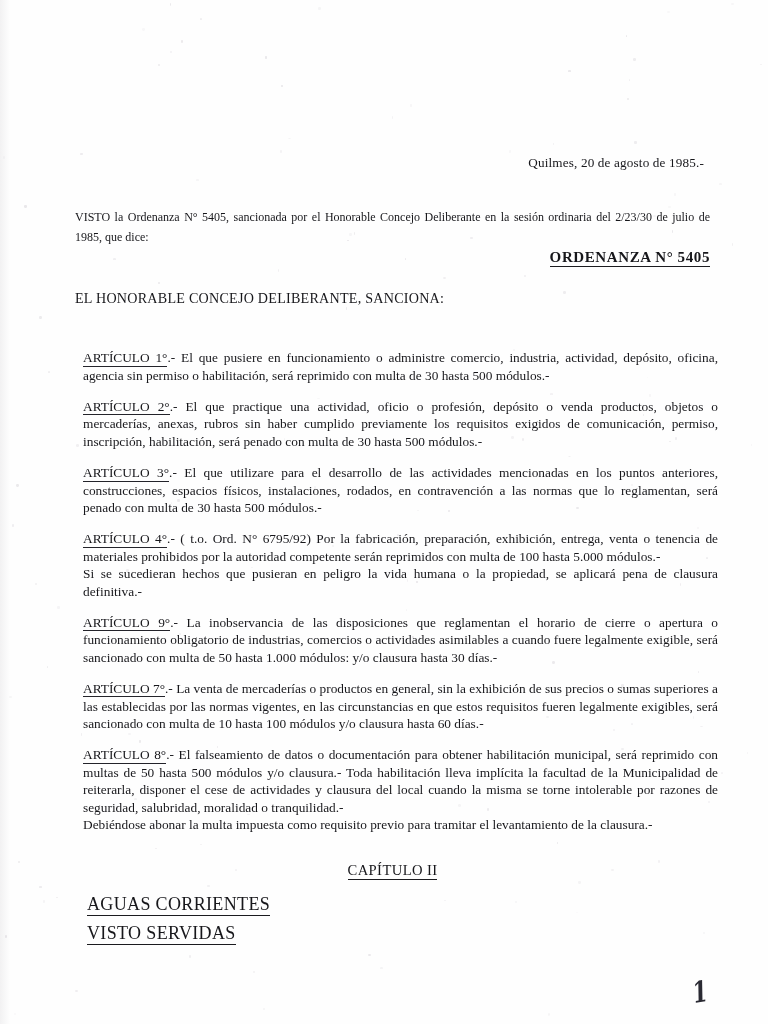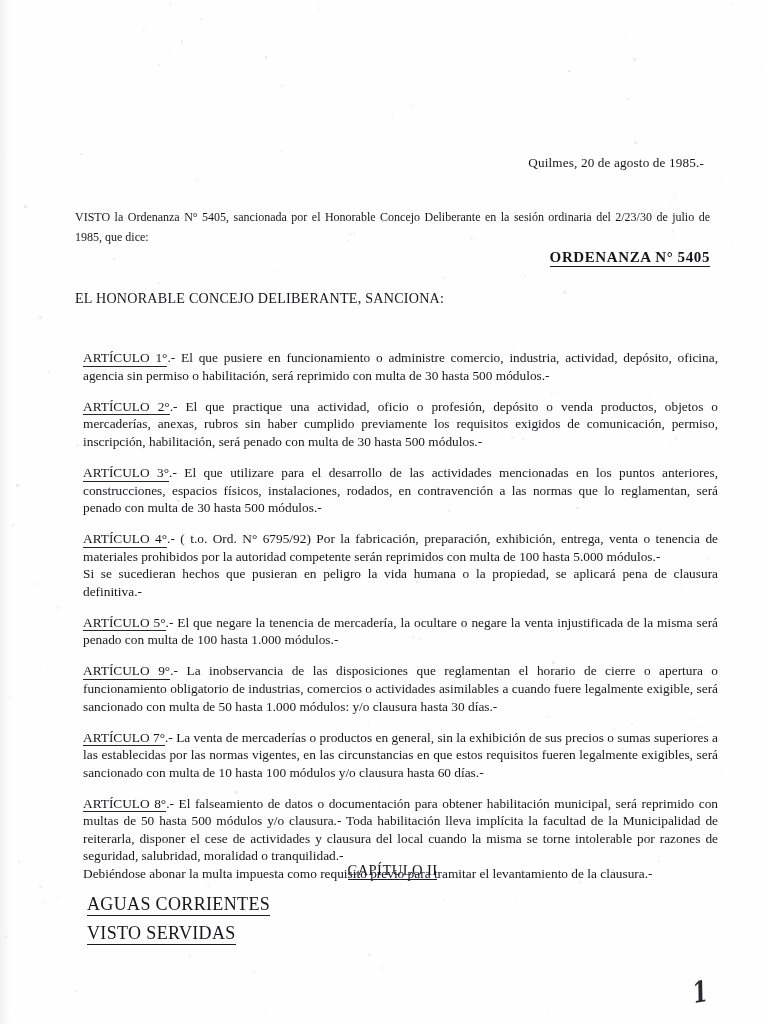--- a/index.html
+++ b/index.html
@@ -338,21 +338,20 @@
       <span>ORDENANZA N° 5405</span>
     </div>
 
     <div class="sanciona">EL HONORABLE CONCEJO DELIBERANTE, SANCIONA:</div>
 
     <div class="articles" id="articles">
         <p class="art"><span class="lbl">ARTÍCULO 1°</span><span>.- El que pusiere en funcionamiento o administre comercio, industria, actividad, depósito, oficina, agencia sin permiso o habilitación, será reprimido con multa de 30 hasta 500 módulos.-</span></p>
         <p class="art"><span class="lbl">ARTÍCULO 2°</span><span>.- El que practique una actividad, oficio o profesión, depósito o venda productos, objetos o mercaderías, anexas, rubros sin haber cumplido previamente los requisitos exigidos de comunicación, permiso, inscripción, habilitación, será penado con multa de 30 hasta 500 módulos.-</span></p>
         <p class="art"><span class="lbl">ARTÍCULO 3°</span><span>.- El que utilizare para el desarrollo de las actividades mencionadas en los puntos anteriores, construcciones, espacios físicos, instalaciones, rodados, en contravención a las normas que lo reglamentan, será penado con multa de 30 hasta 500 módulos.-</span></p>
         <p class="art"><span class="lbl">ARTÍCULO 4°</span><span>.- ( t.o. Ord. N° 6795/92) Por la fabricación, preparación, exhibición, entrega, venta o tenencia de materiales prohibidos por la autoridad competente serán reprimidos con multa de 100 hasta 5.000 módulos.-</span><span class="sub">Si se sucedieran hechos que pusieran en peligro la vida humana o la propiedad, se aplicará pena de clausura definitiva.-</span></p>
-        <p class="art"><span class="lbl">ARTÍCULO 5°</span><span>.- El que negare la tenencia de mercadería, la ocultare o negare la venta injustificada de la misma será penado con multa de 100 hasta 1.000 módulos.-</span></p>
         <p class="art"><span class="lbl">ARTÍCULO 9°</span><span>.- La inobservancia de las disposiciones que reglamentan el horario de cierre o apertura o funcionamiento obligatorio de industrias, comercios o actividades asimilables a cuando fuere legalmente exigible, será sancionado con multa de 50 hasta 1.000 módulos: y/o clausura hasta 30 días.-</span></p>
         <p class="art"><span class="lbl">ARTÍCULO 7°</span><span>.- La venta de mercaderías o productos en general, sin la exhibición de sus precios o sumas superiores a las establecidas por las normas vigentes, en las circunstancias en que estos requisitos fueren legalmente exigibles, será sancionado con multa de 10 hasta 100 módulos y/o clausura hasta 60 días.-</span></p>
         <p class="art"><span class="lbl">ARTÍCULO 8°</span><span>.- El falseamiento de datos o documentación para obtener habilitación municipal, será reprimido con multas de 50 hasta 500 módulos y/o clausura.- Toda habilitación lleva implícita la facultad de la Municipalidad de reiterarla, disponer el cese de actividades y clausura del local cuando la misma se torne intolerable por razones de seguridad, salubridad, moralidad o tranquilidad.-</span><span class="sub">Debiéndose abonar la multa impuesta como requisito previo para tramitar el levantamiento de la clausura.-</span></p>
       </div>
 
     <div class="chapter">
       <span>CAPÍTULO II</span>
     </div>
 
     <div class="sec-head" id="sec-1">

